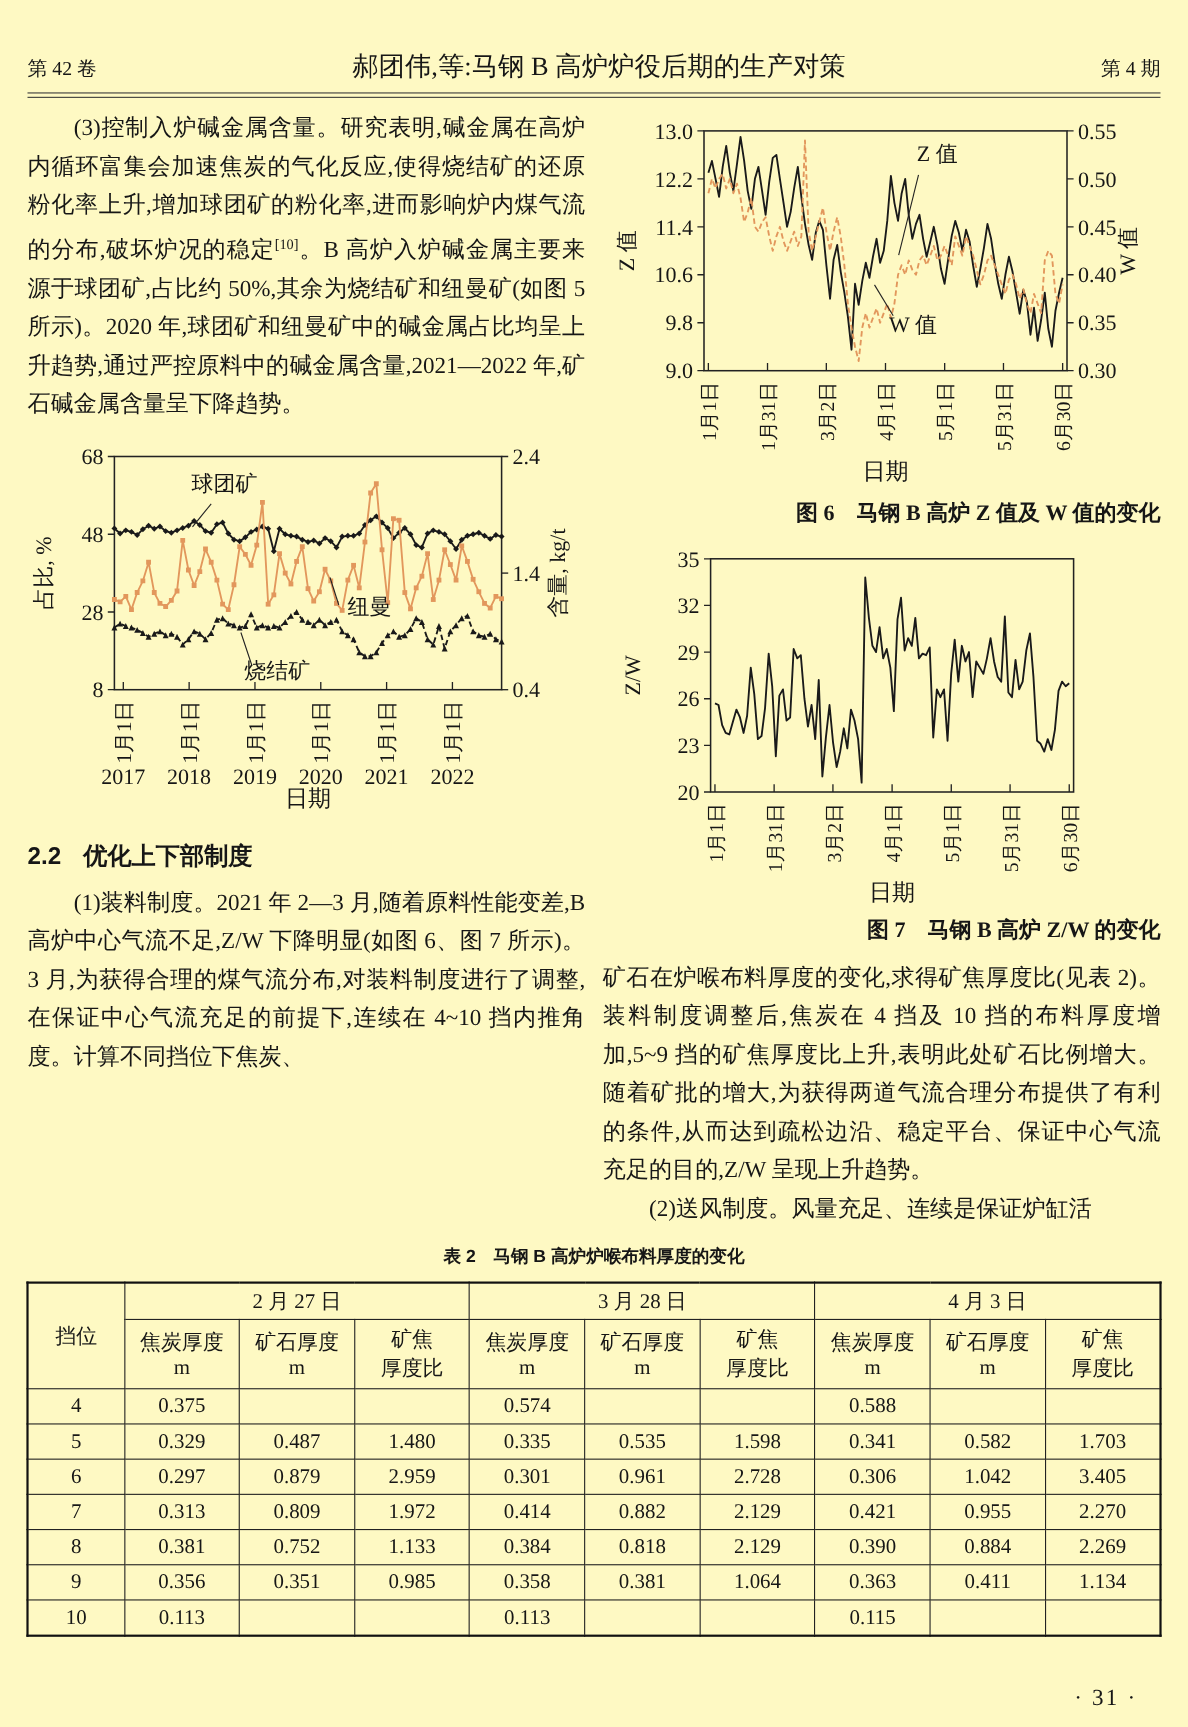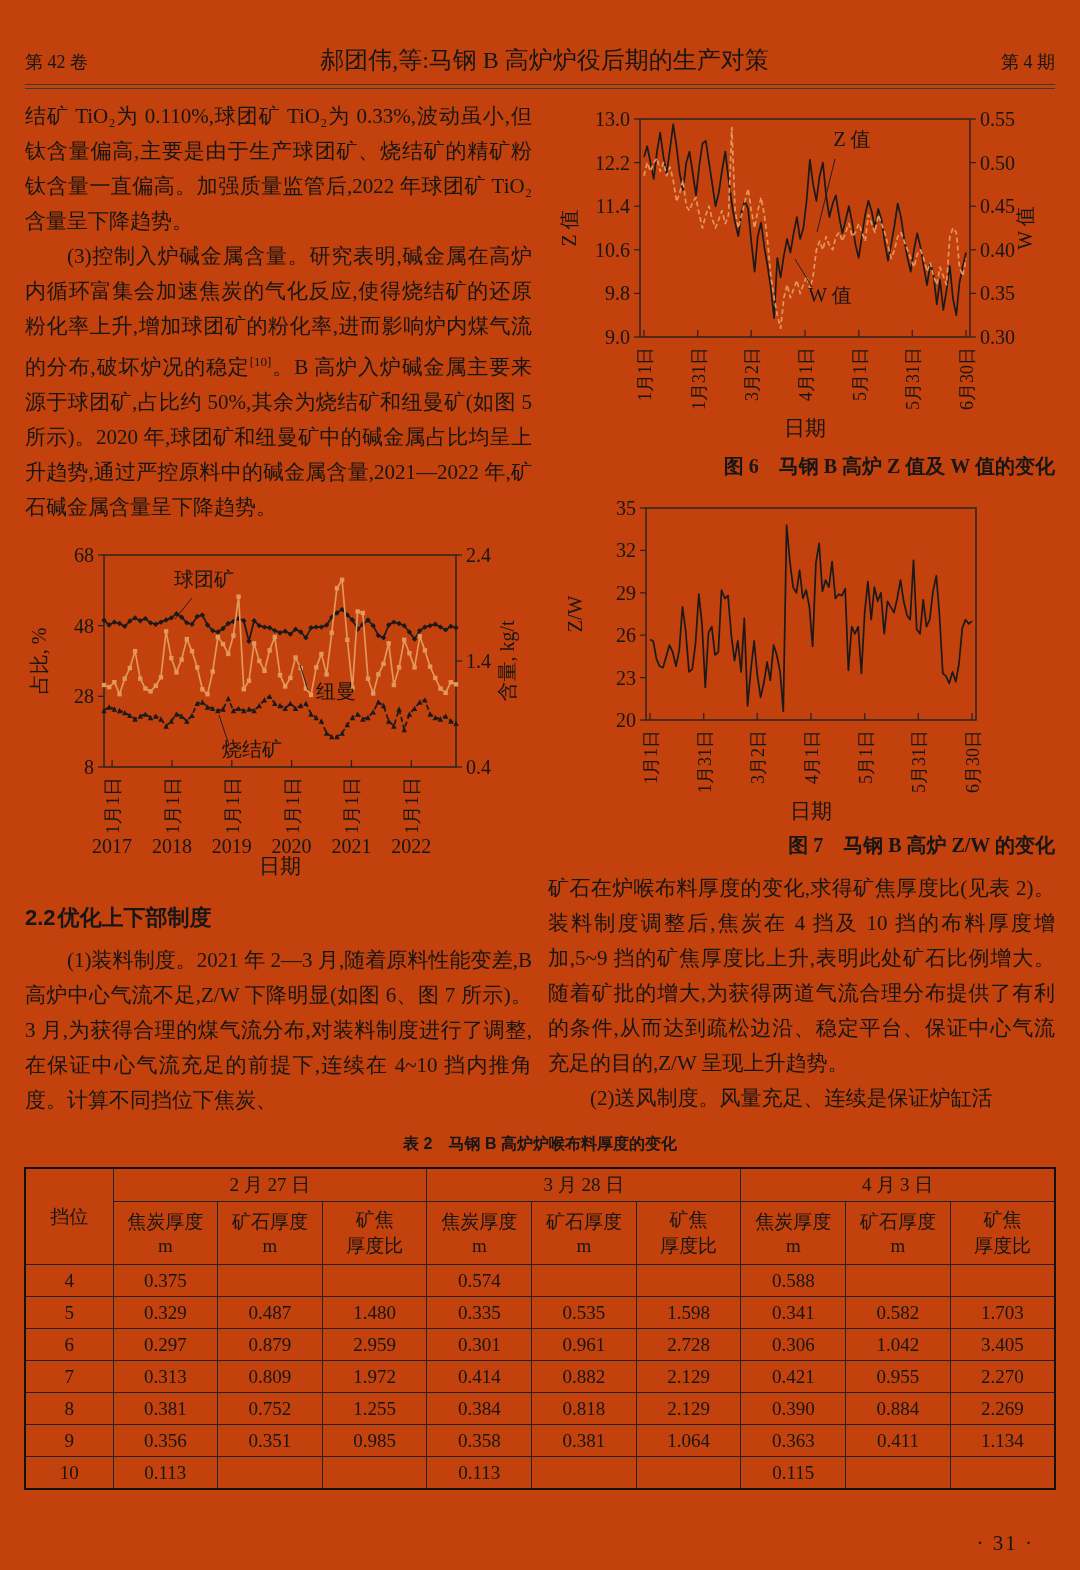--- a/index.html
+++ b/index.html
@@ -1,17 +1,17 @@
 <!DOCTYPE html>
 <html><head>
 <meta charset="utf-8">
 <style>
   html,body{margin:0;padding:0;background:#fff;}
   .page{
-    width:1080px;height:1570px;position:relative;background:#c2410c;color:#161616;
+    width:1080px;height:1570px;position:relative;background:#fef9c3;color:#161616;
     font-family:"Liberation Serif","DejaVu Serif",serif;overflow:hidden;
   }
   .hdr{
     display:flex;justify-content:space-between;align-items:baseline;
     margin:44px 25px 0 25px;font-size:18px;
   }
   .hdr .mid{font-size:24px;}
   .rule{
     margin:8px 25px 0 25px;height:3px;
     border-top:1.6px solid #3a3a3a;border-bottom:1.6px solid #3a3a3a;
@@ -21,21 +21,21 @@
   .para{
     font-size:21px;line-height:35px;text-align:justify;margin:0;
     text-justify:inter-character;
   }
   .para.ind{text-indent:2em;}
   sup{font-size:13px;}
   .sec-head{
     font-family:"Liberation Sans","DejaVu Sans",sans-serif;font-weight:700;
     font-size:22px;margin:14px 0 10px 0;
   }
-  .sec-head .num{margin-right:2px;}
+  .sec-head .num{margin-right:20px;}
   .figure{margin-top:14px;text-align:center;}
   .figure svg{display:block;margin:0 auto;}
   svg text{font-family:"Liberation Serif","DejaVu Serif",serif;fill:#161616;}
   .fig-cap{
     font-family:Liberation Serif, serif;font-weight:700;
     font-size:20px;text-align:right;margin-top:6px;margin-bottom:12px;
   }
   .tbl-sec{margin:16px 24px 0 24px;}
   .tbl-title{
     font-family:"Liberation Sans","DejaVu Sans",sans-serif;font-weight:700;
@@ -64,21 +64,20 @@
   <div class="hdr">
     <span>第 42 卷</span>
     <span class="mid">郝团伟,等:马钢 B 高炉炉役后期的生产对策</span>
     <span>第 4 期</span>
   </div>
   <div class="rule"></div>
 
   <div class="cols">
 
     <div class="col">
-      <p class="para">结矿 TiO₂为 0.110%,球团矿 TiO₂为 0.33%,波动虽小,但钛含量偏高,主要是由于生产球团矿、烧结矿的精矿粉钛含量一直偏高。加强质量监管后,2022 年球团矿 TiO₂含量呈下降趋势。</p>
       <p class="para ind"><span>(3)控制入炉碱金属含量。研究表明,碱金属在高炉内循环富集会加速焦炭的气化反应,使得烧结矿的还原粉化率上升,增加球团矿的粉化率,进而影响炉内煤气流的分布,破坏炉况的稳定</span><sup>[10]</sup><span>。B 高炉入炉碱金属主要来源于球团矿,占比约 50%,其余为烧结矿和纽曼矿(如图 5 所示)。2020 年,球团矿和纽曼矿中的碱金属占比均呈上升趋势,通过严控原料中的碱金属含量,2021—2022 年,矿石碱金属含量呈下降趋势。</span></p>
 
       <div class="figure">
         <svg width="505" height="350" viewBox="0 0 505 350">
             <rect x="78" y="16" width="352" height="212" fill="none" stroke="#222" stroke-width="1.4"></rect>
             <line x1="72" y1="228" x2="78" y2="228" stroke="#222" stroke-width="1.2"></line>
             <text x="68" y="235" text-anchor="end" font-size="20">8</text>
             <line x1="72" y1="157.33333333333334" x2="78" y2="157.33333333333334" stroke="#222" stroke-width="1.2"></line>
             <text x="68" y="164.33333333333334" text-anchor="end" font-size="20">28</text>
             <line x1="72" y1="86.66666666666669" x2="78" y2="86.66666666666669" stroke="#222" stroke-width="1.2"></line>
@@ -529,21 +528,21 @@
             <td>0.882</td>
             <td>2.129</td>
             <td>0.421</td>
             <td>0.955</td>
             <td>2.270</td>
           </tr>
           <tr>
             <td>8</td>
             <td>0.381</td>
             <td>0.752</td>
-            <td>1.255</td>
+            <td>1.133</td>
             <td>0.384</td>
             <td>0.818</td>
             <td>2.129</td>
             <td>0.390</td>
             <td>0.884</td>
             <td>2.269</td>
           </tr>
           <tr>
             <td>9</td>
             <td>0.356</td>

